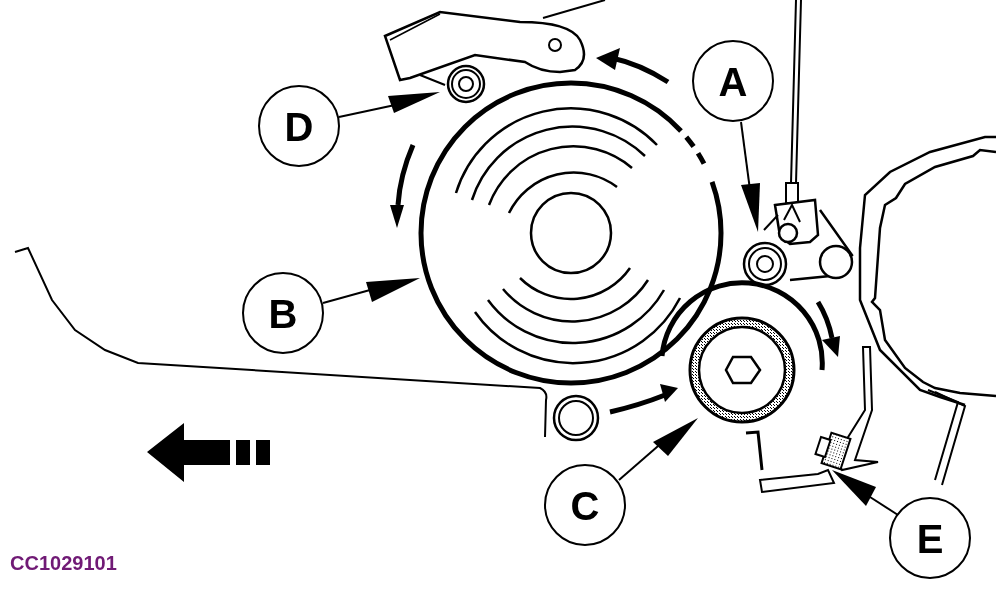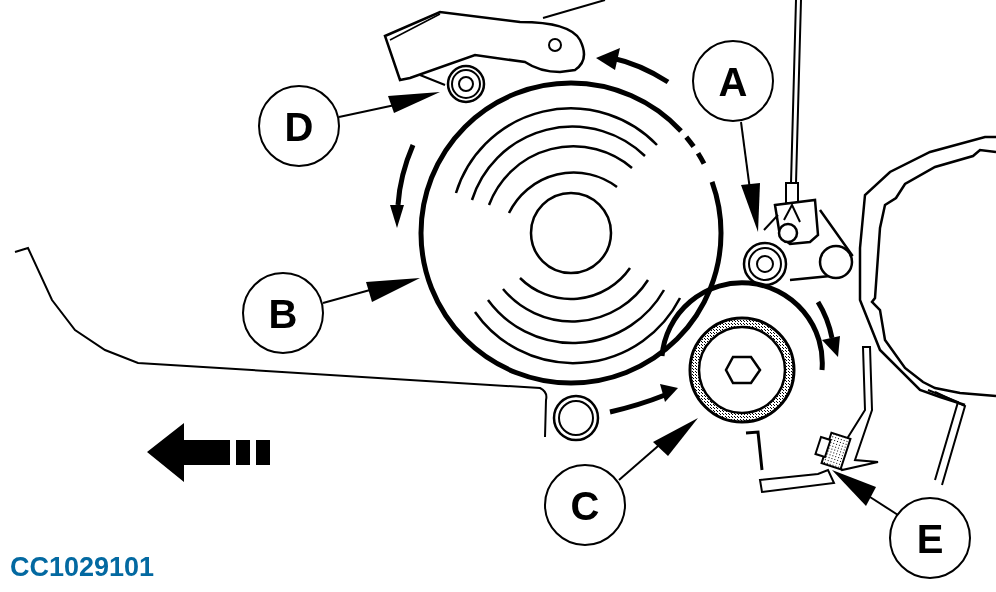--- a/index.html
+++ b/index.html
@@ -10,22 +10,22 @@
     font-weight: bold;
     font-size: 40px;
     fill: #000000;
   }
   .figure-id {
     position: absolute;
     left: 10px;
     top: 552px;
     font-family: "Liberation Sans", "DejaVu Sans", sans-serif;
     font-weight: bold;
-    font-size: 27px;
-    color: #0369a1;
+    font-size: 20px;
+    color: #701a75;
     letter-spacing: 0px;
   }
 </style>
 </head>
 <body>
 
 <svg id="diagram" viewBox="0 0 996 592" xmlns="http://www.w3.org/2000/svg">
   <defs>
     <pattern id="hatch" width="3" height="3" patternUnits="userSpaceOnUse">
       <rect width="3" height="3" fill="#ffffff"></rect>

